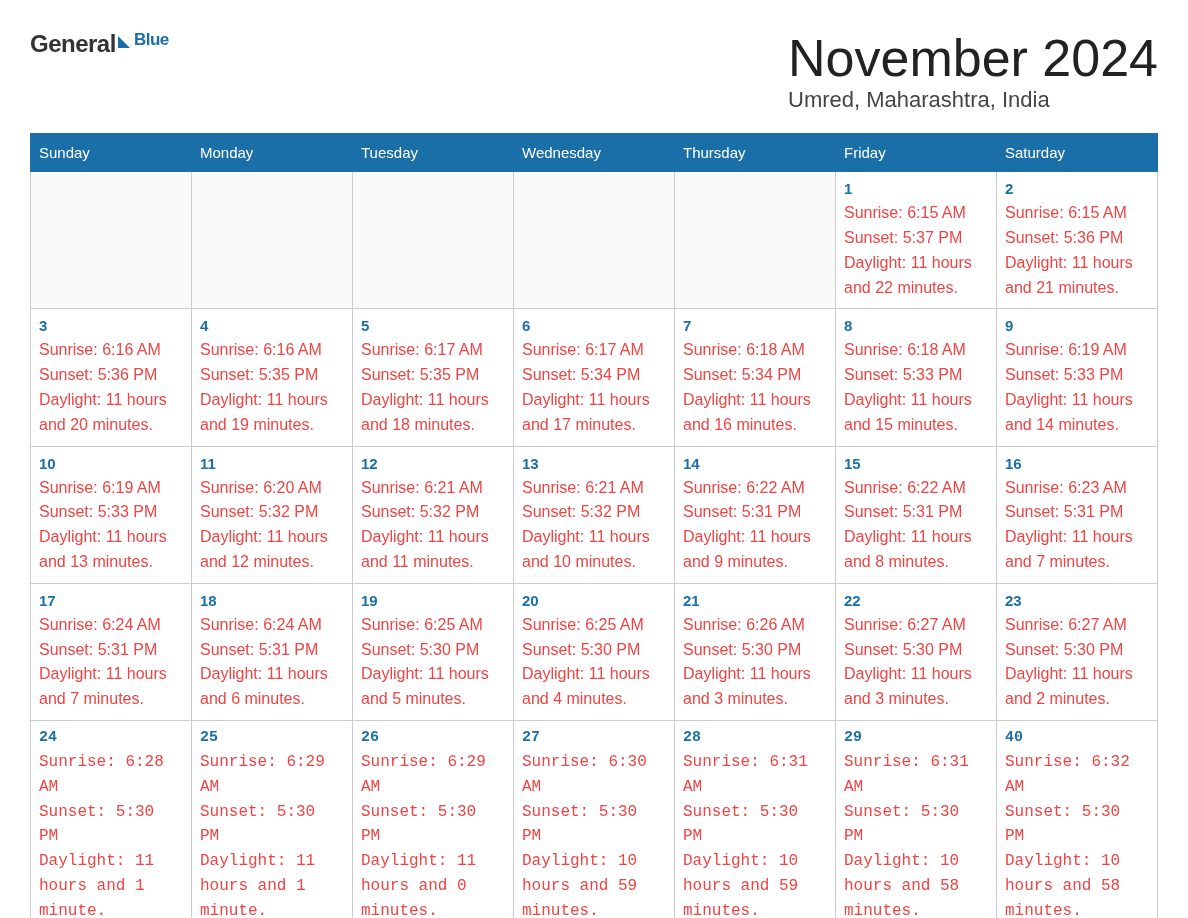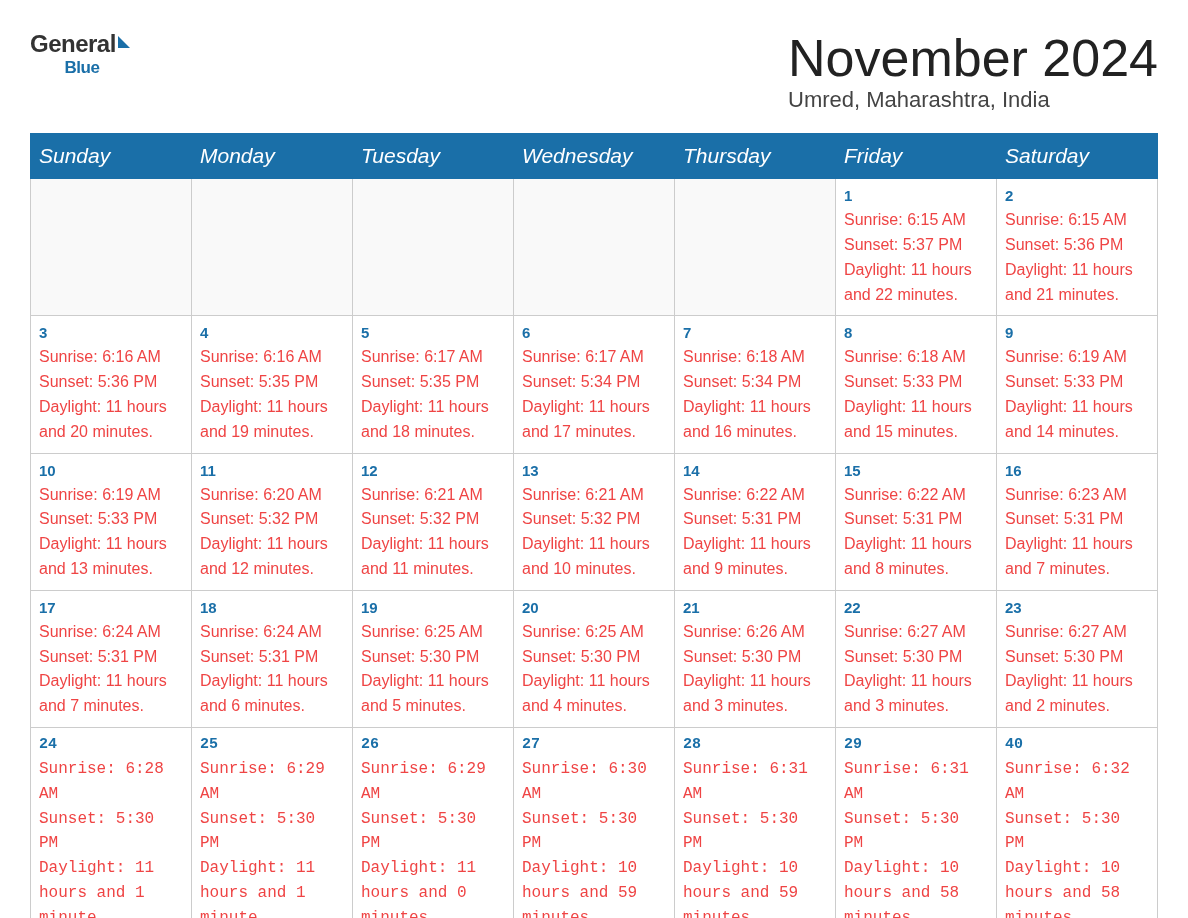--- a/index.html
+++ b/index.html
@@ -11,22 +11,22 @@
       min-height: 918px;
     }
     .header {
       display: flex;
       justify-content: space-between;
       align-items: flex-start;
       margin-bottom: 20px;
     }
     .logo {
       display: flex;
-      flex-direction: column;
-      align-items: center;
+      flex-direction: row;
+      align-items: flex-start;
     }
     .title-block {
       text-align: left;
     }
     .month-title {
       font-size: 52px;
       font-weight: normal;
       color: #222;
       line-height: 1.1;
     }
@@ -36,25 +36,24 @@
     }
     table {
       width: 100%;
       border-collapse: collapse;
       table-layout: fixed;
     }
     thead tr th {
       background: #1a6fa8;
       color: #fff;
       padding: 10px 8px;
-      font-size: 21px;
+      font-size: 15px;
       font-weight: normal;
       text-align: left;
       border: 1px solid #1a6fa8;
-      font-style: italic;
     }
     tbody tr td {
       border: 1px solid #ccc;
       vertical-align: top;
       padding: 8px;
       height: 100px;
       font-size: 12.5px;
       color: #333;
       background: #fff;
     }

